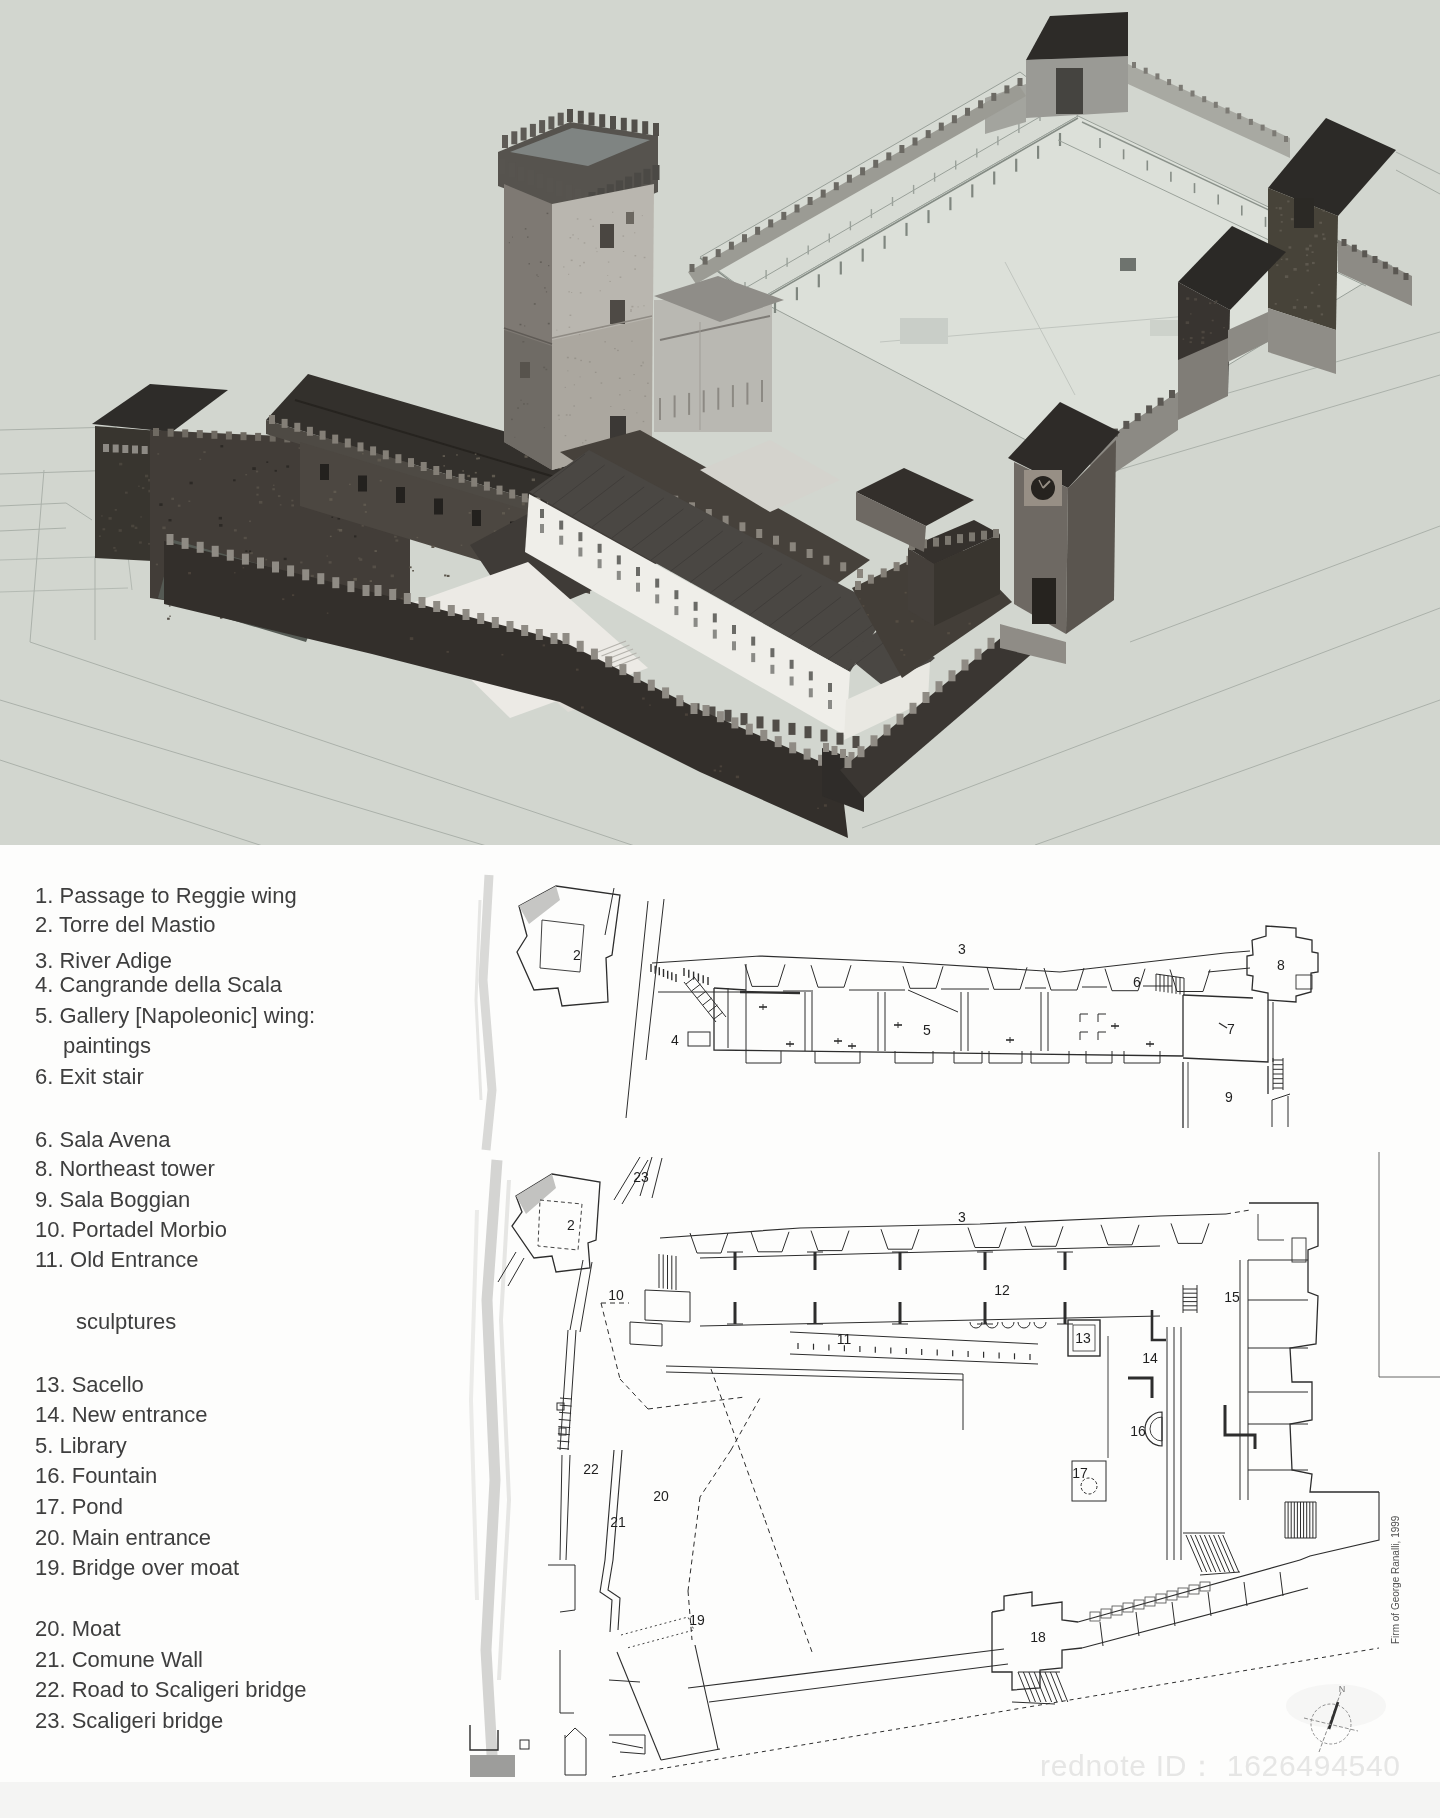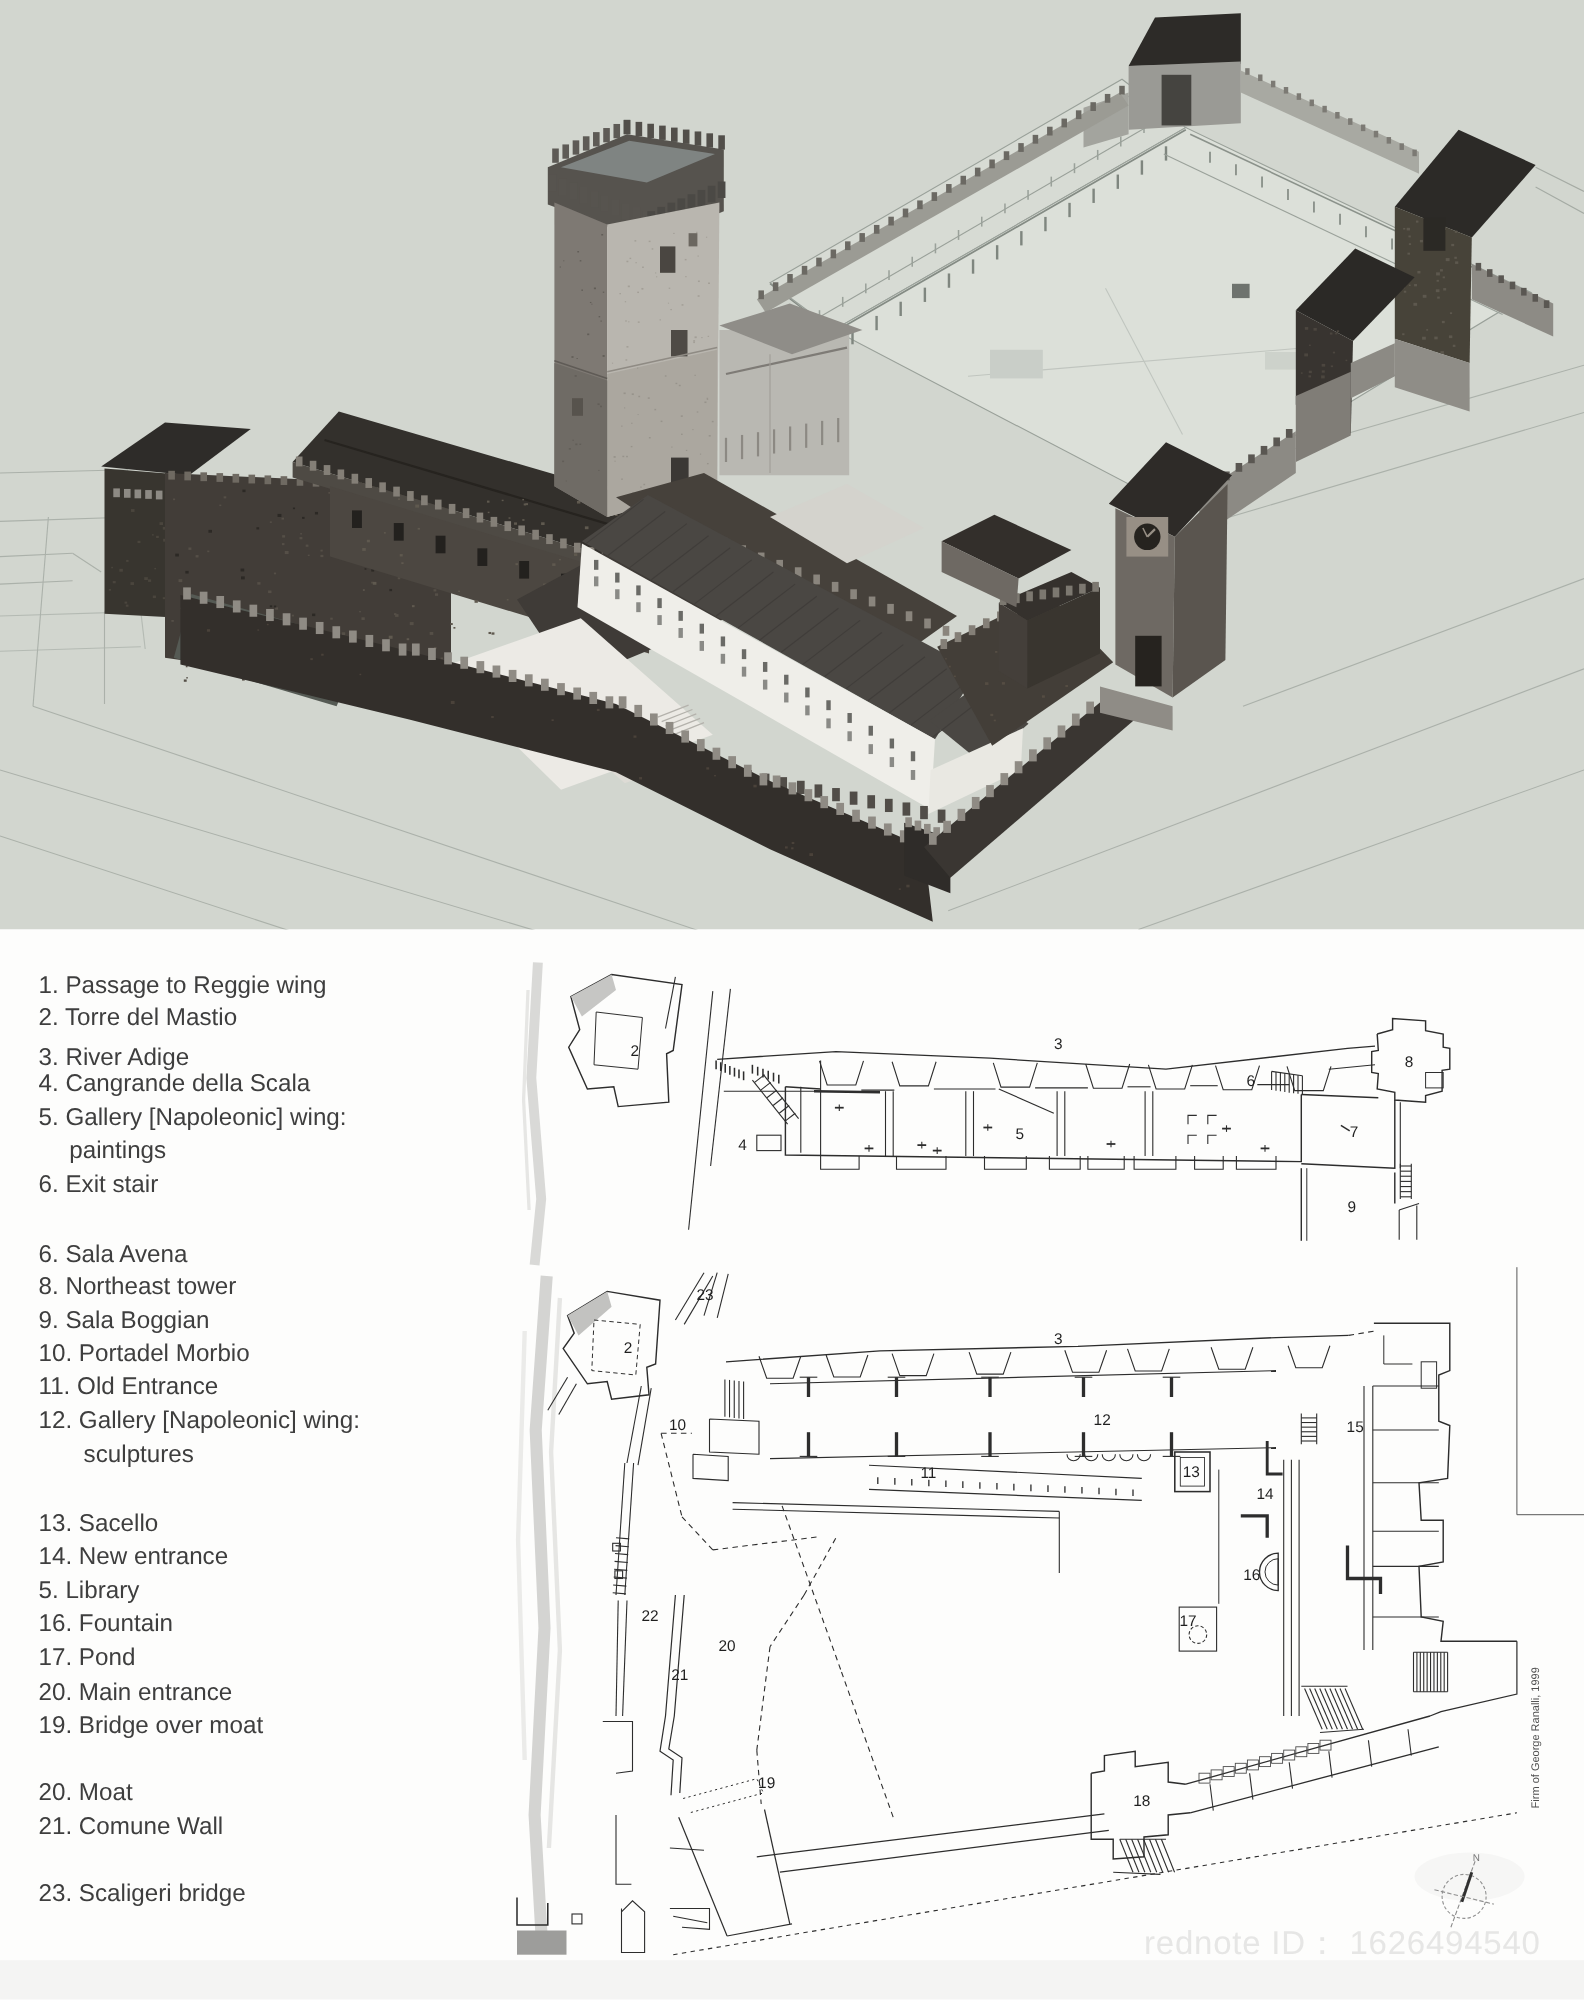--- a/index.html
+++ b/index.html
@@ -1596,21 +1596,20 @@
 <div class="lg" style="left:35px;top:1127px">6. Sala Avena</div>
 
 <div class="lg" style="left:35px;top:1156px">8. Northeast tower</div>
 
 <div class="lg" style="left:35px;top:1187px">9. Sala Boggian</div>
 
 <div class="lg" style="left:35px;top:1217px">10. Portadel Morbio</div>
 
 <div class="lg" style="left:35px;top:1247px">11. Old Entrance</div>
 
-<div class="lg" style="left:35px;top:1278px">12. Gallery [Napoleonic] wing:</div>
 
 <div class="lg" style="left:76px;top:1309px">sculptures</div>
 
 <div class="lg" style="left:35px;top:1372px">13. Sacello</div>
 
 <div class="lg" style="left:35px;top:1402px">14. New entrance</div>
 
 <div class="lg" style="left:35px;top:1433px">5. Library</div>
 
 <div class="lg" style="left:35px;top:1463px">16. Fountain</div>
@@ -1618,14 +1617,15 @@
 <div class="lg" style="left:35px;top:1494px">17. Pond</div>
 
 <div class="lg" style="left:35px;top:1525px">20. Main entrance</div>
 
 <div class="lg" style="left:35px;top:1555px">19. Bridge over moat</div>
 
 <div class="lg" style="left:35px;top:1616px">20. Moat</div>
 
 <div class="lg" style="left:35px;top:1647px">21. Comune Wall</div>
 
+<div class="lg" style="left:35px;top:1677px">22. Road to Scaligeri bridge</div>
 
 <div class="lg" style="left:35px;top:1708px">23. Scaligeri bridge</div>
 </div>
 </body></html>

